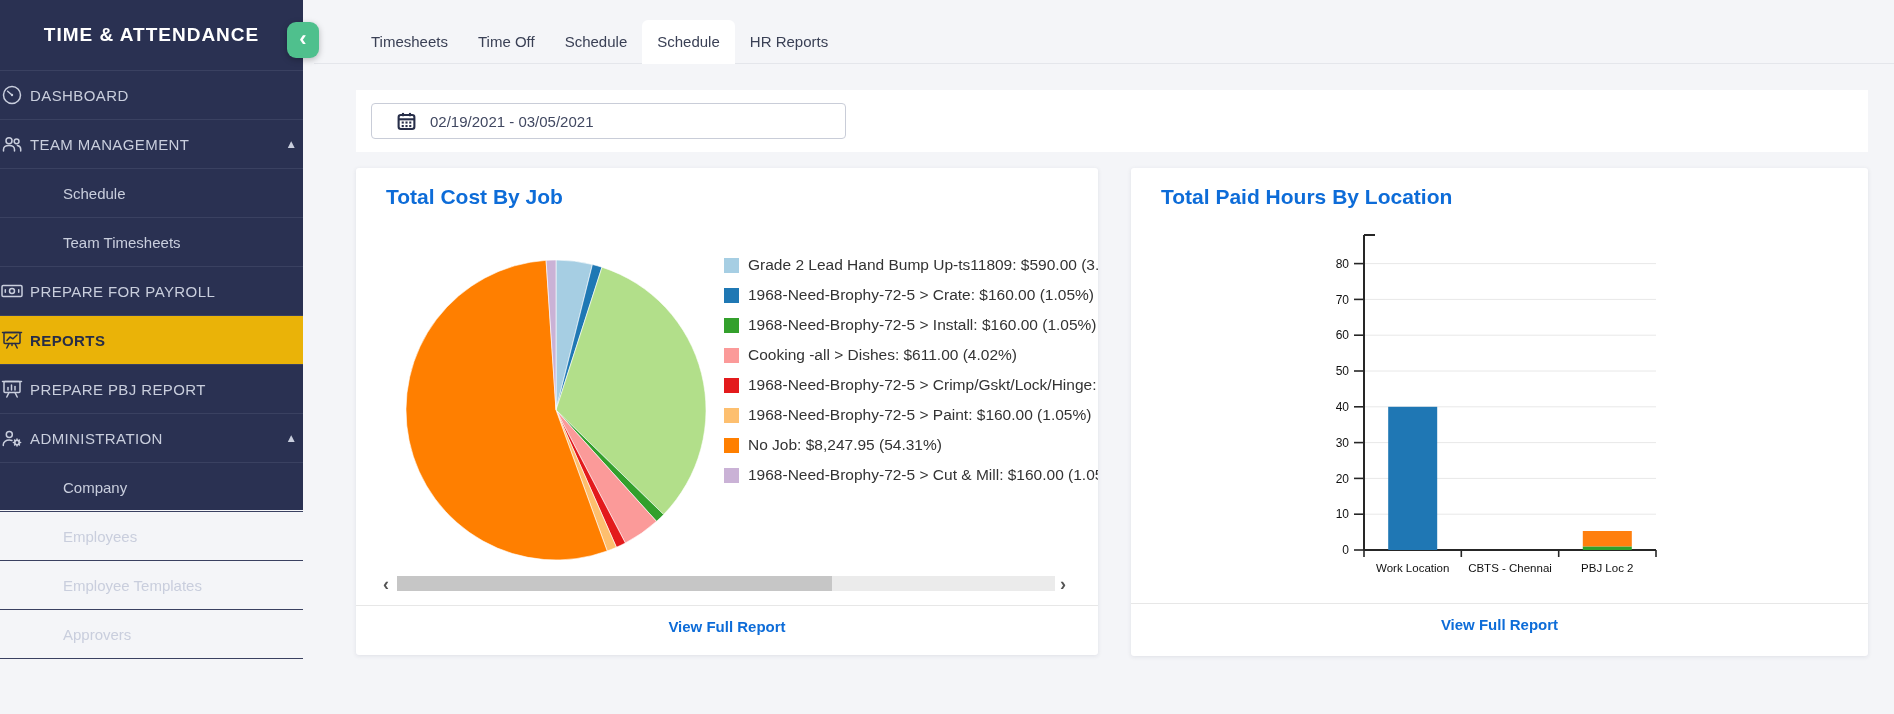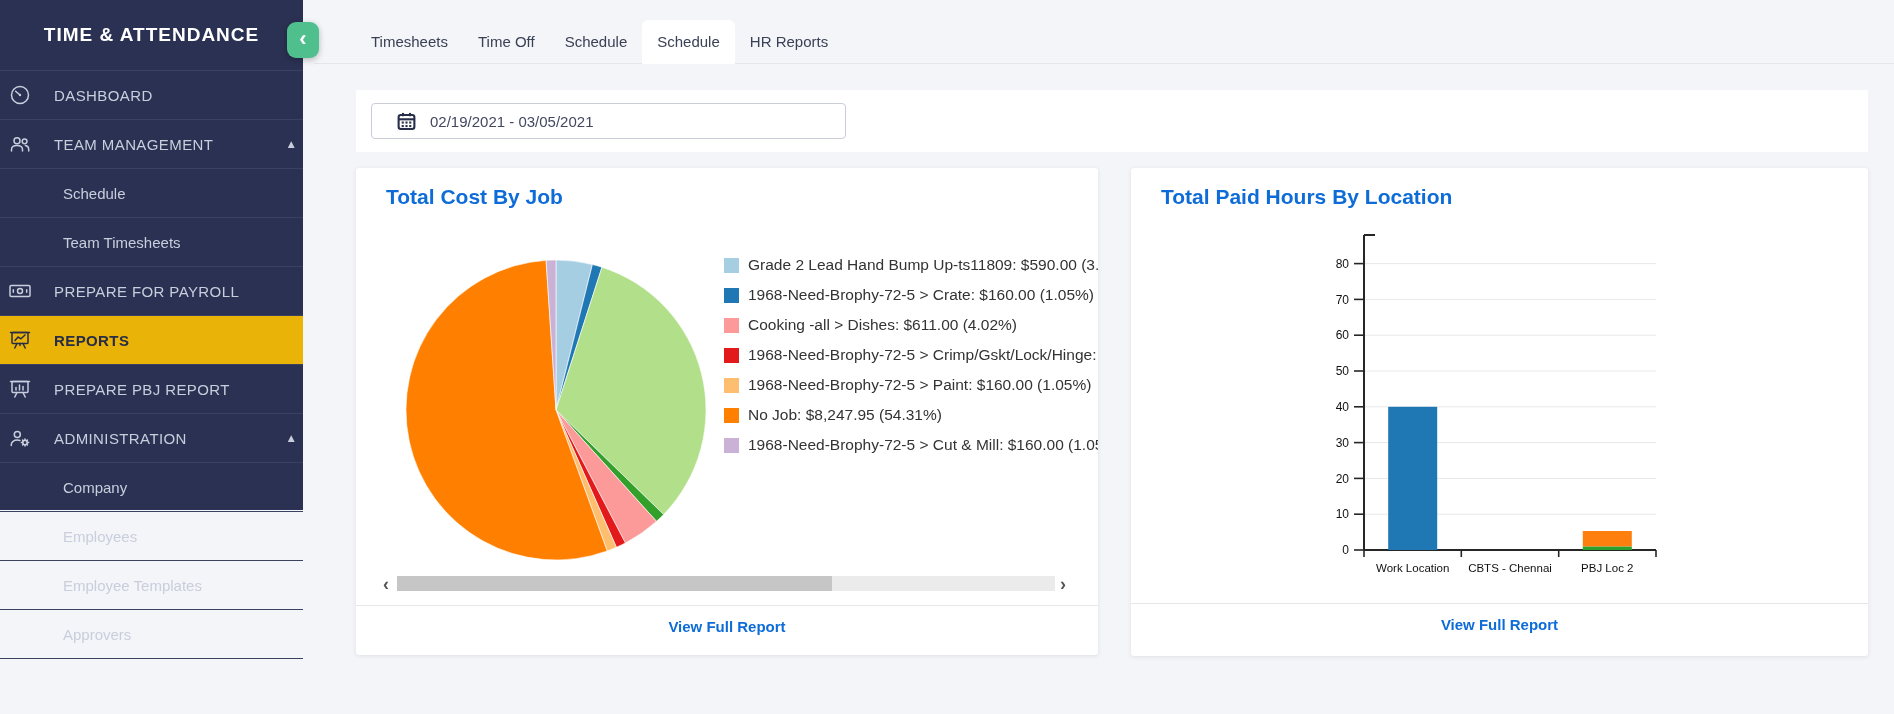--- a/index.html
+++ b/index.html
@@ -6,21 +6,21 @@
   body{position:relative;width:1894px;height:714px;overflow:hidden;background:#f4f5f8;
        font-family:"Liberation Sans",sans-serif;}
 
   
   .sidebar{position:absolute;left:0;top:0;width:303px;height:510px;background:#2a3152;}
   .sidebar-title{height:70px;display:flex;align-items:center;justify-content:center;
        color:#ffffff;font-size:19px;font-weight:600;letter-spacing:1px;white-space:nowrap;}
   .nav{border-top:1px solid #3a4161;}
   .nav-row{height:49px;box-sizing:border-box;border-bottom:1px solid #3a4161;
        display:flex;align-items:center;color:#c9cedd;font-size:15px;cursor:pointer;}
-  .nav-row.top{padding-left:8px;gap:22px;letter-spacing:.4px;}
+  .nav-row.top{gap:6px;letter-spacing:.4px;}
   .nav-row.sub{padding-left:63px;}
   .nav-row .icon{width:24px;height:24px;flex:none;display:block;}
   .nav-row.active{background:#eab308;color:#272d47;font-weight:700;}
   .caret{margin-left:auto;margin-right:8px;font-size:9px;line-height:1;
        font-family:"DejaVu Sans","Liberation Sans",sans-serif;}
   .collapse-btn{position:absolute;left:287px;top:22px;width:32px;height:36px;background:#4fc08d;
        border:none;border-radius:9px;color:#fff;z-index:6;display:flex;align-items:center;
        justify-content:center;box-shadow:0 2px 6px rgba(0,0,0,.25);cursor:pointer;}
   .collapse-btn span{font-size:22px;font-weight:700;line-height:1;margin-top:-3px;}
 
@@ -204,20 +204,24 @@
         <path d="M0,0 L-9.92,-149.67 A150,150 0 0 1 0.00,-150.00 Z" fill="#cab2d6" stroke="#ffffff" stroke-width="0.6"></path>
       </svg>
     <div class="legend" id="pie-legend">
         <div class="legend-item">
           <span class="swatch" style="background: rgb(166, 206, 227);"></span>
           <span>Grade 2 Lead Hand Bump Up-ts11809: $590.00 (3.89%)</span>
         </div>
         <div class="legend-item">
           <span class="swatch" style="background: rgb(31, 120, 180);"></span>
           <span>1968-Need-Brophy-72-5 &gt; Crate: $160.00 (1.05%)</span>
+        </div>
+        <div class="legend-item">
+          <span class="swatch" style="background: rgb(51, 160, 44);"></span>
+          <span>1968-Need-Brophy-72-5 &gt; Install: $160.00 (1.05%)</span>
         </div>
         <div class="legend-item">
           <span class="swatch" style="background: rgb(251, 154, 153);"></span>
           <span>Cooking -all &gt; Dishes: $611.00 (4.02%)</span>
         </div>
         <div class="legend-item">
           <span class="swatch" style="background: rgb(227, 26, 28);"></span>
           <span>1968-Need-Brophy-72-5 &gt; Crimp/Gskt/Lock/Hinge: $160.00 (1.05%)</span>
         </div>
         <div class="legend-item">

